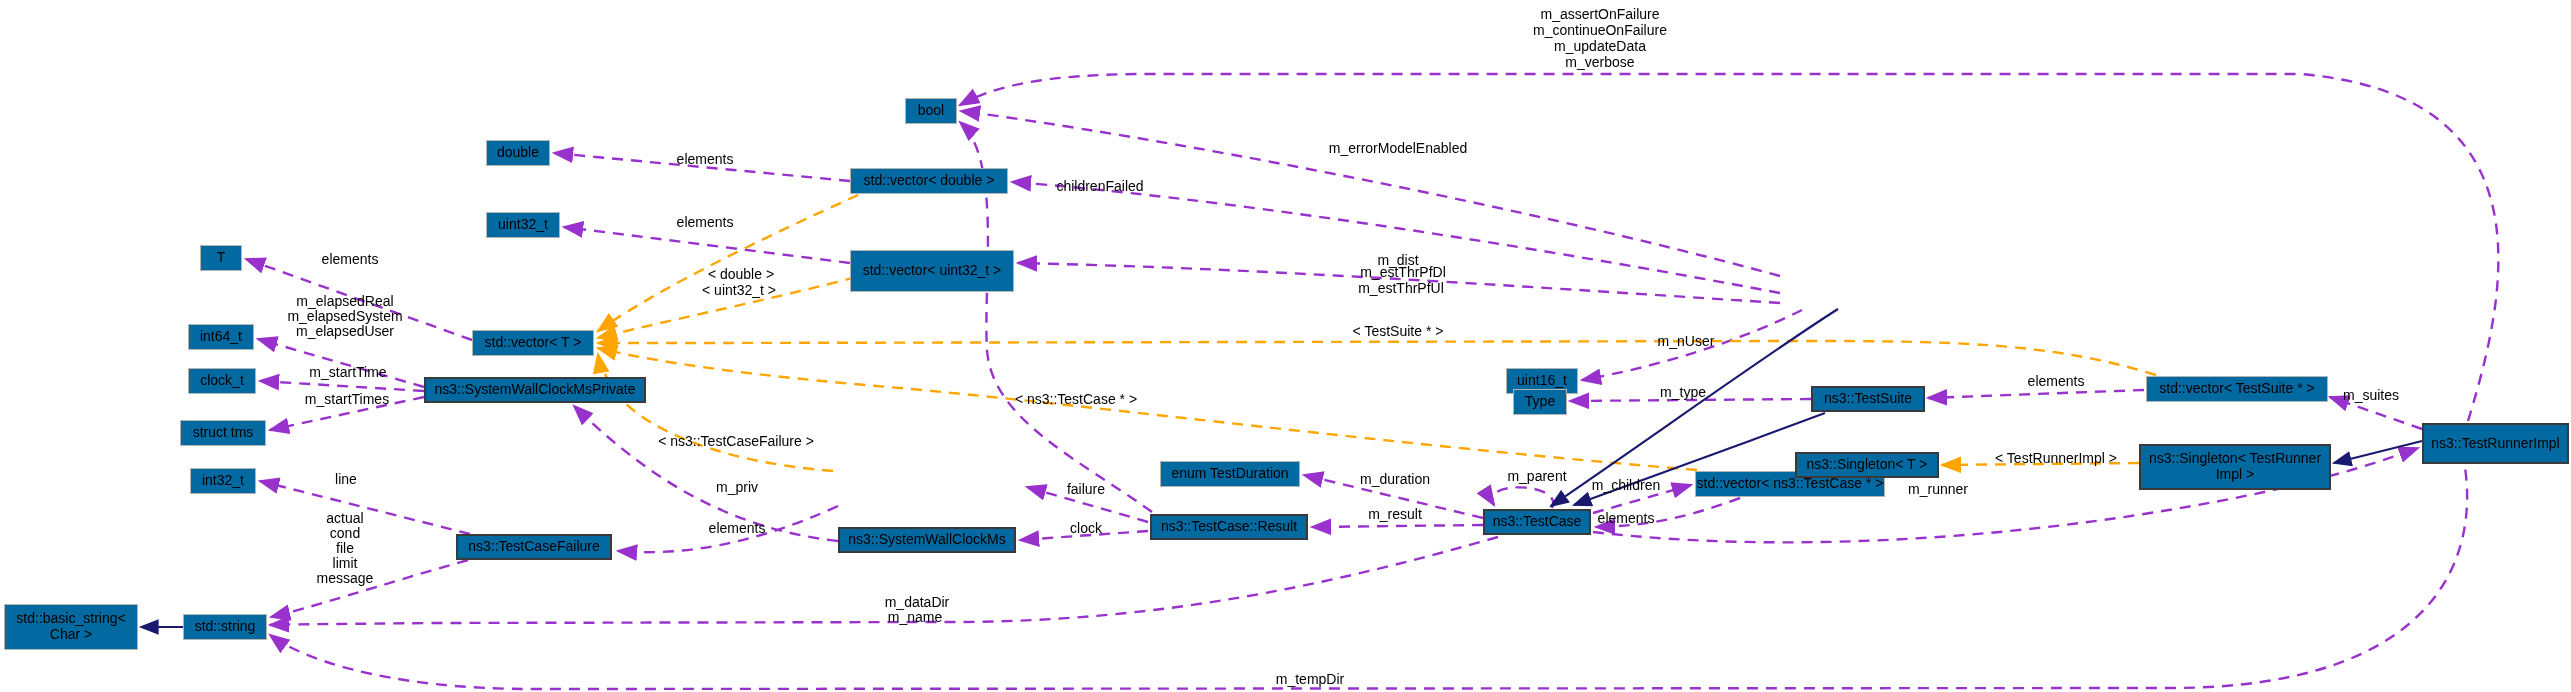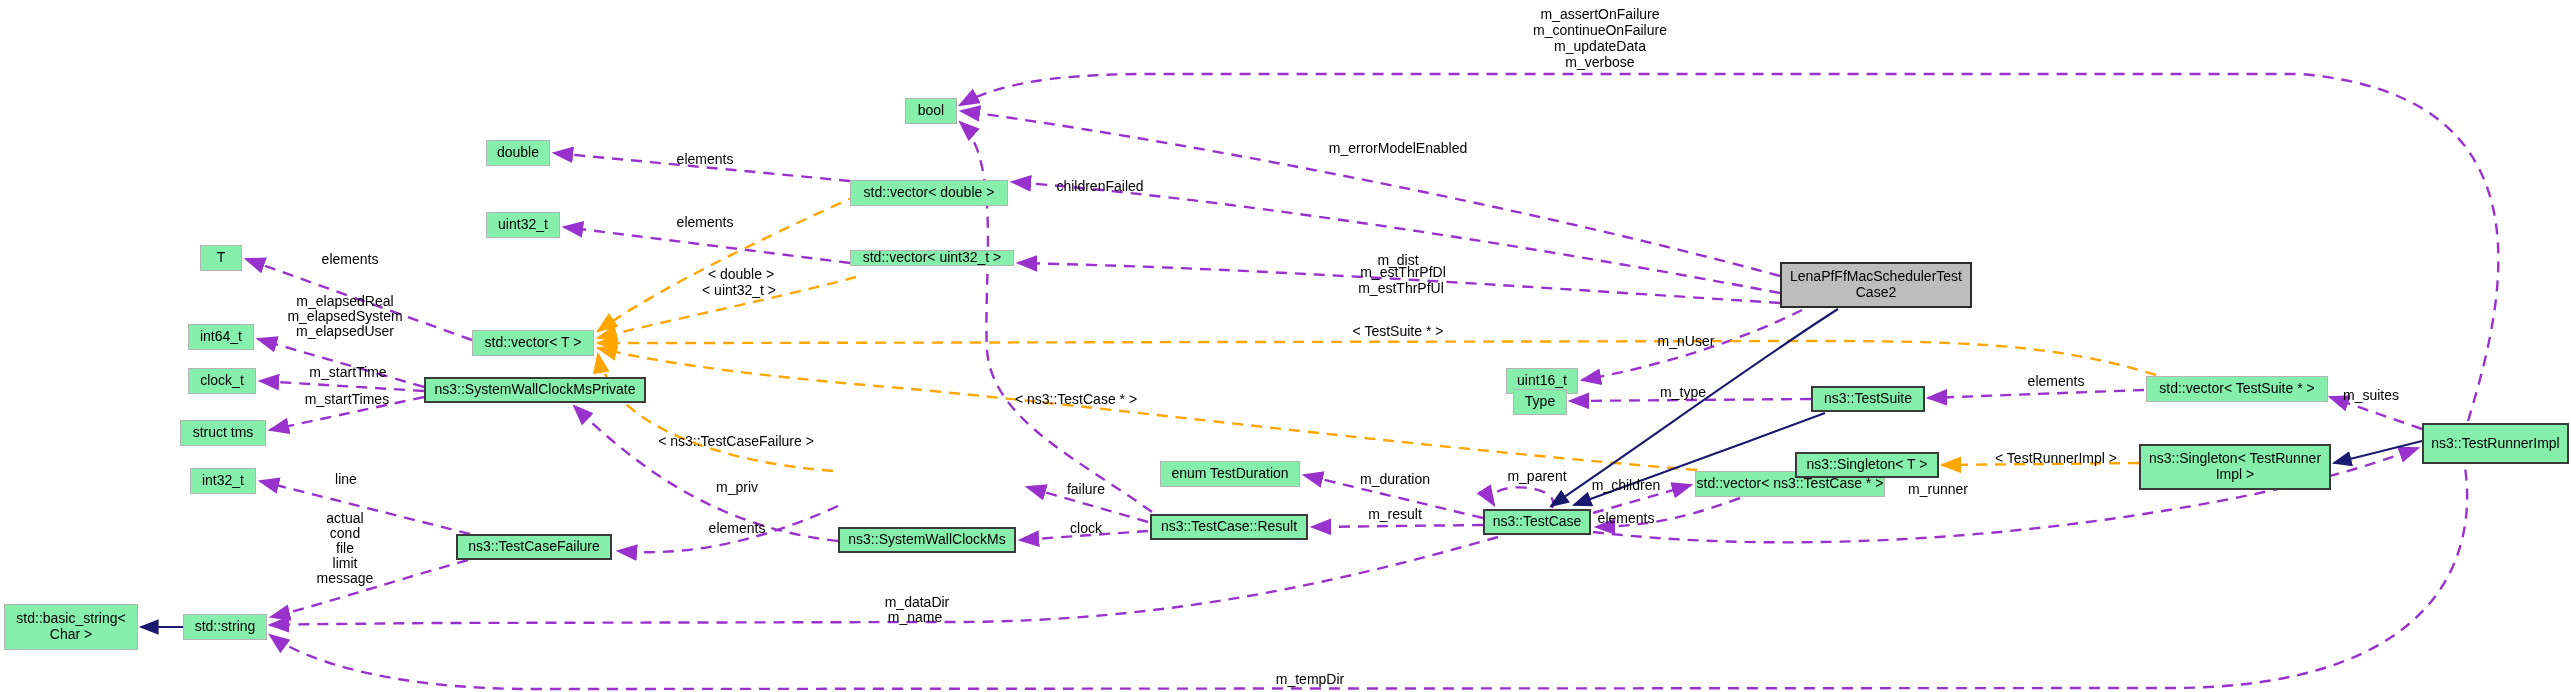--- a/index.html
+++ b/index.html
@@ -1,20 +1,20 @@
 <!DOCTYPE html>
 <html><head>
 <meta charset="utf-8">
 <style>
   html,body{margin:0;padding:0;background:#ffffff;}
   #stage{position:relative;width:2571px;height:692px;background:#ffffff;overflow:hidden;
          font-family:"Liberation Sans", sans-serif;}
   #edges{position:absolute;left:0;top:0;width:2571px;height:692px;}
   .node{position:absolute;display:flex;align-items:center;justify-content:center;
-        text-align:center;white-space:pre-line;background:#86efac;color:#000000;
+        text-align:center;white-space:pre-line;background:#0369a1;color:#000000;
         font-size:14px;line-height:1.12;box-sizing:border-box;z-index:2;}
   .node.plain{border:1px solid #b4b4b4;}
   .node.class{border:2px solid #3a3a3a;}
   .node.main{border:2px solid #2b2b2b;background:#bdbdbd;}
   .edge-label{position:absolute;transform:translateX(-50%);color:#000000;font-size:14px;
               white-space:nowrap;z-index:3;}
 </style>
 </head>
 <body>
 
@@ -66,25 +66,23 @@
       <path d="M1697,470 C1400,446 1100,406 900,388 C742,375 650,361 598,348" fill="none" stroke="#FFA500" stroke-width="2.4" stroke-dasharray="11,8" marker-end="url(#ah-template)"></path>
       <path d="M833,471 C720,462 652,431 622,400 C606,379 600,366 598,354" fill="none" stroke="#FFA500" stroke-width="2.4" stroke-dasharray="11,8" marker-end="url(#ah-template)"></path>
       <path d="M2139,463 L1942,465" fill="none" stroke="#FFA500" stroke-width="2.4" stroke-dasharray="11,8" marker-end="url(#ah-template)"></path>
       <path d="M183,627 L141,627" fill="none" stroke="#191970" stroke-width="2.2" marker-end="url(#ah-inherit)"></path>
       <path d="M1838,309 C1770,352 1648,440 1551,506" fill="none" stroke="#191970" stroke-width="2.2" marker-end="url(#ah-inherit)"></path>
       <path d="M1825,413 C1740,445 1642,480 1574,505" fill="none" stroke="#191970" stroke-width="2.2" marker-end="url(#ah-inherit)"></path>
       <path d="M2422,441 L2334,463" fill="none" stroke="#191970" stroke-width="2.2" marker-end="url(#ah-inherit)"></path>
     </svg>
 <div class="node plain" style="left: 905px; top: 98px; width: 52px; height: 26px;">bool</div>
     <div class="node plain" style="left: 486px; top: 140px; width: 64px; height: 26px;">double</div>
-    <div class="node plain" style="left: 850px; top: 180px; width: 158px; height: 26px;">std::vector&lt; double &gt;</div>
+    <div class="node plain" style="left: 850px; top: 168px; width: 158px; height: 26px;">std::vector&lt; double &gt;</div>
     <div class="node plain" style="left: 486px; top: 212px; width: 74px; height: 26px;">uint32_t</div>
-    <div class="node plain" style="left: 850px; top: 250px; width: 164px; height: 16px;">std::vector&lt; uint32_t &gt;</div>
-    <div class="node main" style="left: 1780px; top: 262px; width: 192px; height: 46px;">LenaPfFfMacSchedulerTest
-Case2</div>
+    <div class="node plain" style="left: 850px; top: 250px; width: 164px; height: 42px;">std::vector&lt; uint32_t &gt;</div>
     <div class="node plain" style="left: 1506px; top: 368px; width: 72px; height: 26px;">uint16_t</div>
     <div class="node plain" style="left: 200px; top: 245px; width: 42px; height: 26px;">T</div>
     <div class="node plain" style="left: 188px; top: 324px; width: 66px; height: 26px;">int64_t</div>
     <div class="node plain" style="left: 472px; top: 330px; width: 122px; height: 26px;">std::vector&lt; T &gt;</div>
     <div class="node plain" style="left: 188px; top: 368px; width: 68px; height: 26px;">clock_t</div>
     <div class="node class" style="left: 424px; top: 377px; width: 222px; height: 26px;">ns3::SystemWallClockMsPrivate</div>
     <div class="node plain" style="left: 180px; top: 420px; width: 86px; height: 26px;">struct tms</div>
     <div class="node plain" style="left: 190px; top: 468px; width: 66px; height: 26px;">int32_t</div>
     <div class="node plain" style="left: 1160px; top: 461px; width: 140px; height: 26px;">enum TestDuration</div>
     <div class="node class" style="left: 456px; top: 534px; width: 156px; height: 26px;">ns3::TestCaseFailure</div>

